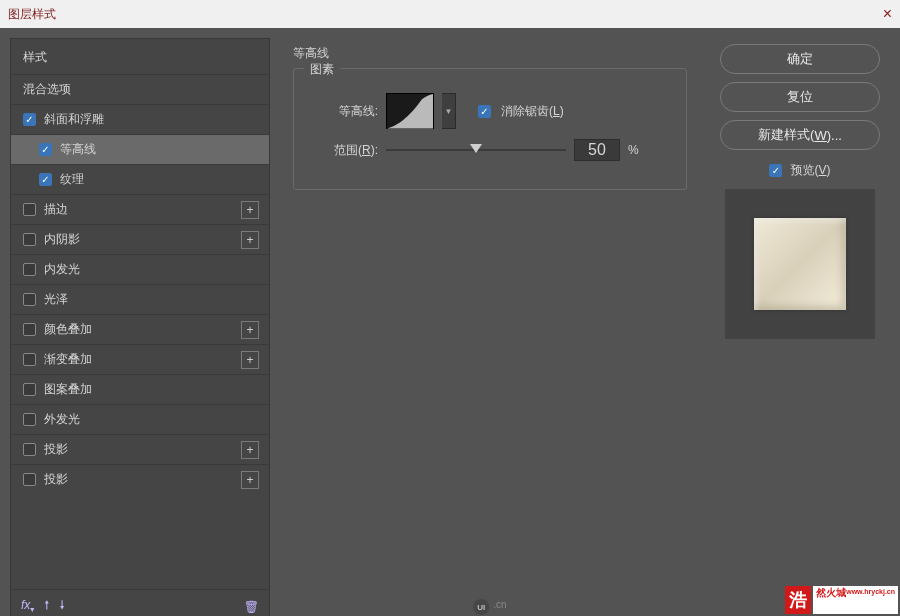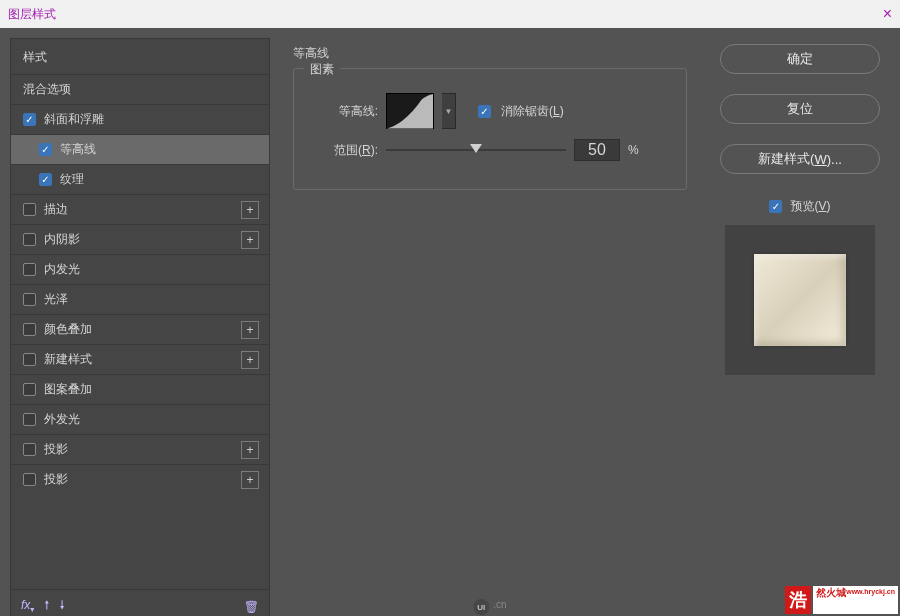--- a/index.html
+++ b/index.html
@@ -1,17 +1,17 @@
 <!DOCTYPE html>
 <html><head>
   <meta charset="utf-8">
   <style>
     * { margin: 0; padding: 0; box-sizing: border-box; font-family: "Microsoft YaHei", Arial, sans-serif; }
     body { width: 900px; height: 616px; background: #535353; color: #d5d5d5; font-size: 12px; overflow: hidden; }
-    .titlebar { height: 28px; background: #f0f0f0; display: flex; align-items: center; padding: 0 8px; color: #a21caf; font-size: 12px; }
+    .titlebar { height: 28px; background: #f0f0f0; display: flex; align-items: center; padding: 0 8px; color: #7f1d1d; font-size: 12px; }
     .titlebar .close { margin-left: auto; font-size: 16px; cursor: pointer; }
     .dialog-body { display: flex; height: 612px; padding: 10px 10px 16px 10px; gap: 10px; }
     .left-panel { width: 260px; background: #454545; border: 1px solid #383838; display: flex; flex-direction: column; }
     .style-header { padding: 10px 12px 8px 12px; color: #d5d5d5; }
     .style-item { display: flex; align-items: center; height: 30px; padding: 0 10px 0 12px; border-top: 1px solid #393939; }
     .style-item.sub { padding-left: 28px; }
     .style-item.selected { background: #6a6a6a; }
     .style-item .cb { width: 13px; height: 13px; border: 1px solid #888; border-radius: 2px; margin-right: 8px; display: flex; align-items: center; justify-content: center; font-size: 10px; background: #3a3a3a; cursor: pointer; }
     .style-item .cb.checked { background: #3a74b9; border-color: #3a74b9; color: #fff; }
     .style-item .label { flex: 1; }
@@ -27,21 +27,21 @@
     .row .lbl { width: 70px; text-align: right; letter-spacing: 0; }
     .row .underline { text-decoration: underline; }
     .contour-preview { width: 48px; height: 36px; background: #222; border: 1px solid #000; position: relative; cursor: pointer; }
     .contour-preview svg { position: absolute; inset: 0; }
     .contour-dd { width: 14px; height: 36px; background: #3f3f3f; border: 1px solid #2a2a2a; border-left: none; display: flex; align-items: center; justify-content: center; font-size: 8px; color: #aaa; cursor: pointer; }
     .cb-inline { width: 13px; height: 13px; border-radius: 2px; background: #3a74b9; color: #fff; display: flex; align-items: center; justify-content: center; font-size: 10px; cursor: pointer; margin-right: 2px; }
     .slider { flex: 1; max-width: 180px; height: 2px; background: #3a3a3a; position: relative; cursor: pointer; }
     .slider .thumb { position: absolute; top: -5px; width: 0; height: 0; border-left: 6px solid transparent; border-right: 6px solid transparent; border-top: 9px solid #d0d0d0; transform: translateX(-6px); }
     .num-input { width: 46px; height: 22px; background: #3a3a3a; border: 1px solid #2e2e2e; color: #d5d5d5; text-align: center; font-size: 16px; }
     .right-panel { width: 180px; display: flex; flex-direction: column; align-items: center; padding-top: 6px; }
-    .btn { width: 160px; height: 30px; border: 1px solid #7a7a7a; border-radius: 15px; background: transparent; color: #e8e8e8; font-size: 13px; margin-bottom: 20px; cursor: pointer; display: flex; align-items: center; justify-content: center; }
+    .btn { width: 160px; height: 30px; border: 1px solid #7a7a7a; border-radius: 15px; background: transparent; color: #e8e8e8; font-size: 13px; margin-bottom: 8px; cursor: pointer; display: flex; align-items: center; justify-content: center; }
     .preview-row { display: flex; align-items: center; gap: 6px; margin: 4px 0 10px 0; }
     .preview-box { width: 150px; height: 150px; background: #424242; display: flex; align-items: center; justify-content: center; }
     .preview-box .swatch { width: 92px; height: 92px; background: linear-gradient(135deg,#efe9d6,#d9d0ba,#f4eedc); box-shadow: inset 2px 3px 6px rgba(255,255,255,.5), inset -3px -3px 8px rgba(120,110,80,.4), 0 0 3px #333; }
     .watermark { position: absolute; right: 2px; bottom: 2px; display: flex; gap: 2px; }
     .watermark .b1 { background: #d11919; color:#fff; font-size:18px; font-weight:bold; padding:2px 4px; }
     .watermark .b2 { background: #fff; color:#d11919; font-size:10px; font-weight:bold; padding:2px 3px; display:flex;flex-direction:row;justify-content:center;line-height:1; }
     .logo-center { position:absolute; bottom: 8px; left: 50%; transform: translateX(-50%); color:#888; font-size:10px; display:flex; align-items:flex-start; gap:4px; }
     .logo-center .circle{ width:16px;height:16px;border-radius:50%;background:#464646;display:flex;align-items:center;justify-content:center;font-size:8px;font-weight:bold;color:#bbb; }
   </style>
 </head>
@@ -90,21 +90,21 @@
           <span class="cb"></span>
           <span class="label">光泽</span>
         </div>
         <div class="style-item">
           <span class="cb"></span>
           <span class="label">颜色叠加</span>
           <span class="addbtn">+</span>
         </div>
         <div class="style-item">
           <span class="cb"></span>
-          <span class="label">新建样式</span>
+          <span class="label">渐变叠加</span>
           <span class="addbtn">+</span>
         </div>
         <div class="style-item">
           <span class="cb"></span>
           <span class="label">图案叠加</span>
         </div>
         <div class="style-item">
           <span class="cb"></span>
           <span class="label">外发光</span>
         </div>

